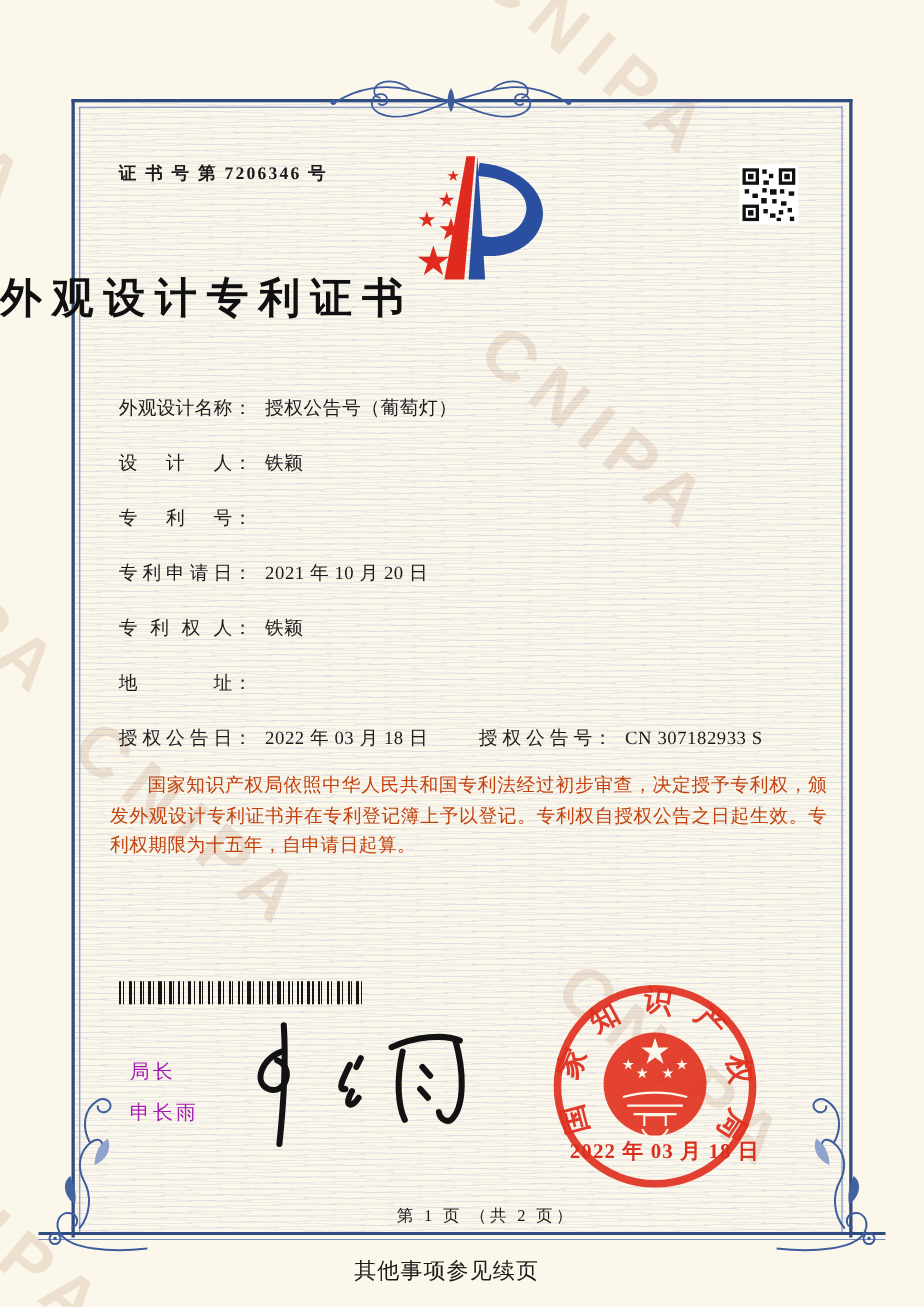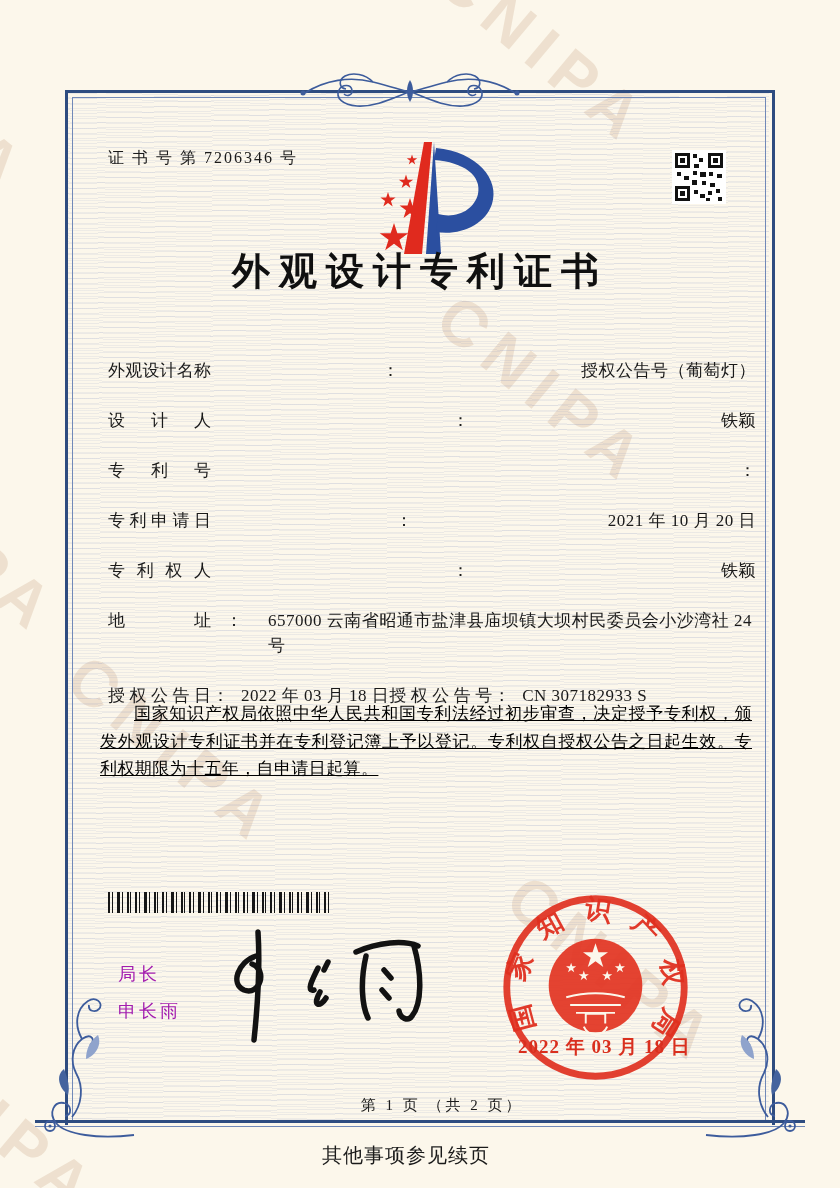--- a/index.html
+++ b/index.html
@@ -17,38 +17,38 @@
                border:3px solid #2e4c80;border-bottom:none;z-index:1;}
   .frame-inner{position:absolute;left:72px;top:97px;width:692px;height:1022px;
                border:1px solid #7189b8;border-bottom:none;z-index:1;}
   .waves{position:absolute;left:68px;top:93px;width:701px;height:1028px;z-index:0;
          background:
            repeating-linear-gradient(179deg, rgba(124,140,190,0.13) 0 1px, rgba(0,0,0,0) 1px 5px),
            repeating-linear-gradient(181.6deg, rgba(124,140,190,0.11) 0 1px, rgba(0,0,0,0) 1px 6px);}
   .bottom-rule{position:absolute;left:35px;top:1120px;width:770px;height:8px;z-index:1;
          background:linear-gradient(180deg,#2e4c80 0 3px,rgba(0,0,0,0) 3px 6px,#7189b8 6px 7px,rgba(0,0,0,0) 7px);}
 
-  .cert-no{left:108px;top:148px;font-size:16px;letter-spacing:2px;z-index:2;}
-
-  .title{left:0;right:0;top:246px;text-align:center;font-size:38px;font-weight:bold;
+  .cert-no{left:108px;top:148px;font-size:16px;letter-spacing:2px;z-index:2;font-weight:bold;}
+
+  .title{left:0;right:0;top:246px;font-size:38px;font-weight:bold;
          letter-spacing:9px;color:#101010;z-index:2;}
 
   .fields{left:108px;top:358px;width:648px;z-index:2;font-size:17px;}
-  .f-row{display:flex;align-items:flex-start;line-height:25px;margin-bottom:25px;justify-content:space-between;}
+  .f-row{display:flex;align-items:flex-start;line-height:25px;margin-bottom:25px;}
   .f-label{width:103px;text-align:justify;text-align-last:justify;flex:none;}
   .f-colon{flex:none;margin-left:1px;}
   .f-value{margin-left:12px;letter-spacing:0.5px;}
   .f-value.addr{width:488px;}
   .grant-row{display:flex;line-height:25px;}
   .grant-pair{display:flex;justify-content:flex-end;}
-  .grant-pair.right{}
+  .grant-pair.right{margin-left:46px;}
 
   .body-text{left:100px;top:700px;width:652px;z-index:2;}
   .body-text p{margin:0;font-size:17px;line-height:27.5px;text-indent:2em;
-               text-align:justify;letter-spacing:0.4px;color:#000000;text-decoration:underline;}
+               text-align:justify;letter-spacing:0.4px;color:#c2410c;}
 
   .barcode{left:108px;top:892px;width:224px;height:21px;z-index:2;
      background:repeating-linear-gradient(90deg,
        #161616 0 2px, rgba(0,0,0,0) 2px 4px,
        #161616 4px 5px, rgba(0,0,0,0) 5px 9px,
        #161616 9px 12px, rgba(0,0,0,0) 12px 14px,
        #161616 14px 15px, rgba(0,0,0,0) 15px 19px,
        #161616 19px 21px, rgba(0,0,0,0) 21px 22px,
        #161616 22px 23px, rgba(0,0,0,0) 23px 27px);}
 
@@ -198,21 +198,20 @@
     <div class="f-value">2021 年 10 月 20 日</div>
   </div>
   <div class="f-row">
     <div class="f-label">专利权人</div>
       <div class="f-colon">：</div>
     <div class="f-value">铁颖</div>
   </div>
   <div class="f-row">
     <div class="f-label">地址</div>
       <div class="f-colon">：</div>
-    <div class="f-value addr">657000 云南省昭通市盐津县庙坝镇大坝村民委员会小沙湾社 24 号</div>
   </div>
   <div class="grant-row">
     <div class="grant-pair">
       <div class="f-label">授权公告日</div>
         <div class="f-colon">：</div>
       <div class="f-value">2022 年 03 月 18 日</div>
     </div>
     <div class="grant-pair right">
       <div class="f-label">授权公告号</div>
         <div class="f-colon">：</div>

